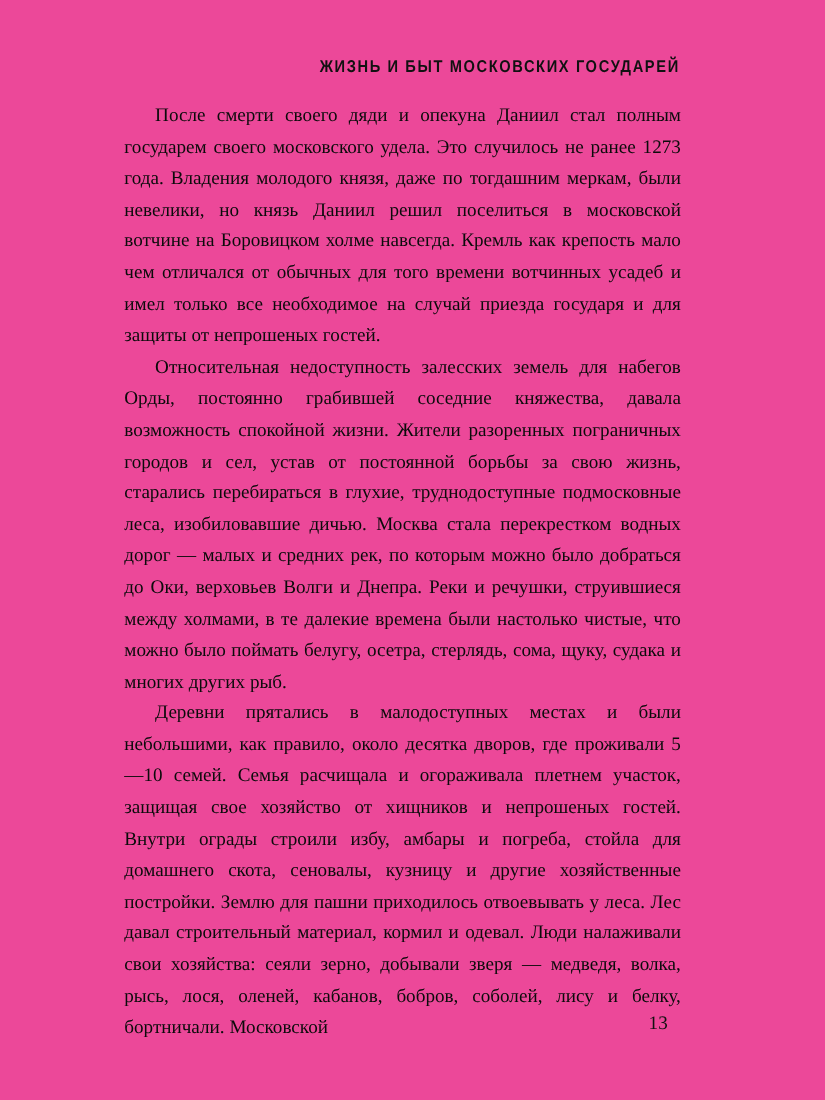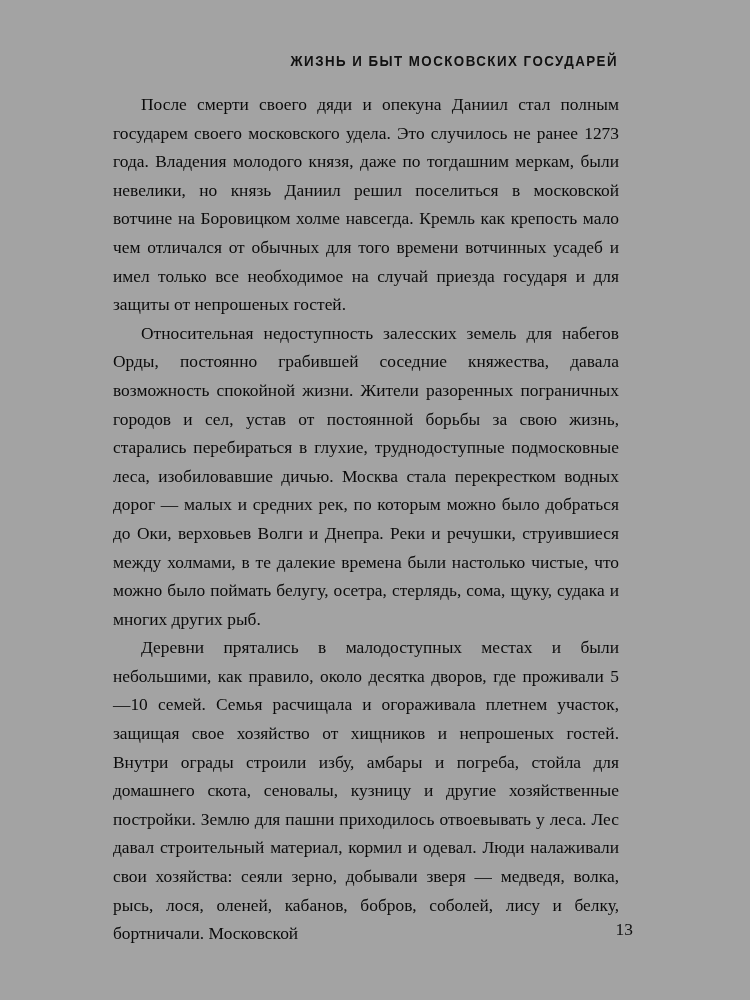--- a/index.html
+++ b/index.html
@@ -11,21 +11,21 @@
   body {
     font-family: "Liberation Serif", "DejaVu Serif", serif;
     color: #000000;
     -webkit-font-smoothing: antialiased;
   }
 
   .page {
     position: relative;
     width: 750px;
     height: 1000px;
-    background: #a3a3a3;
+    background: #ec4899;
     overflow: hidden;
     box-sizing: border-box;
   }
 
   
   .running-header {
     position: absolute;
     left: 113px;
     top: 52px;
     width: 505px;
@@ -63,21 +63,21 @@
   }
 
   
   .para.continuation {
     text-indent: 0;
   }
 
   
   .folio {
     position: absolute;
-    left: 127px;
+    left: 101px;
     top: 918px;
     width: 506px;
     text-align: right;
     font-size: 17.4px;
     line-height: 22px;
     color: #111111;
   }
 </style>
 </head>
 <body>

